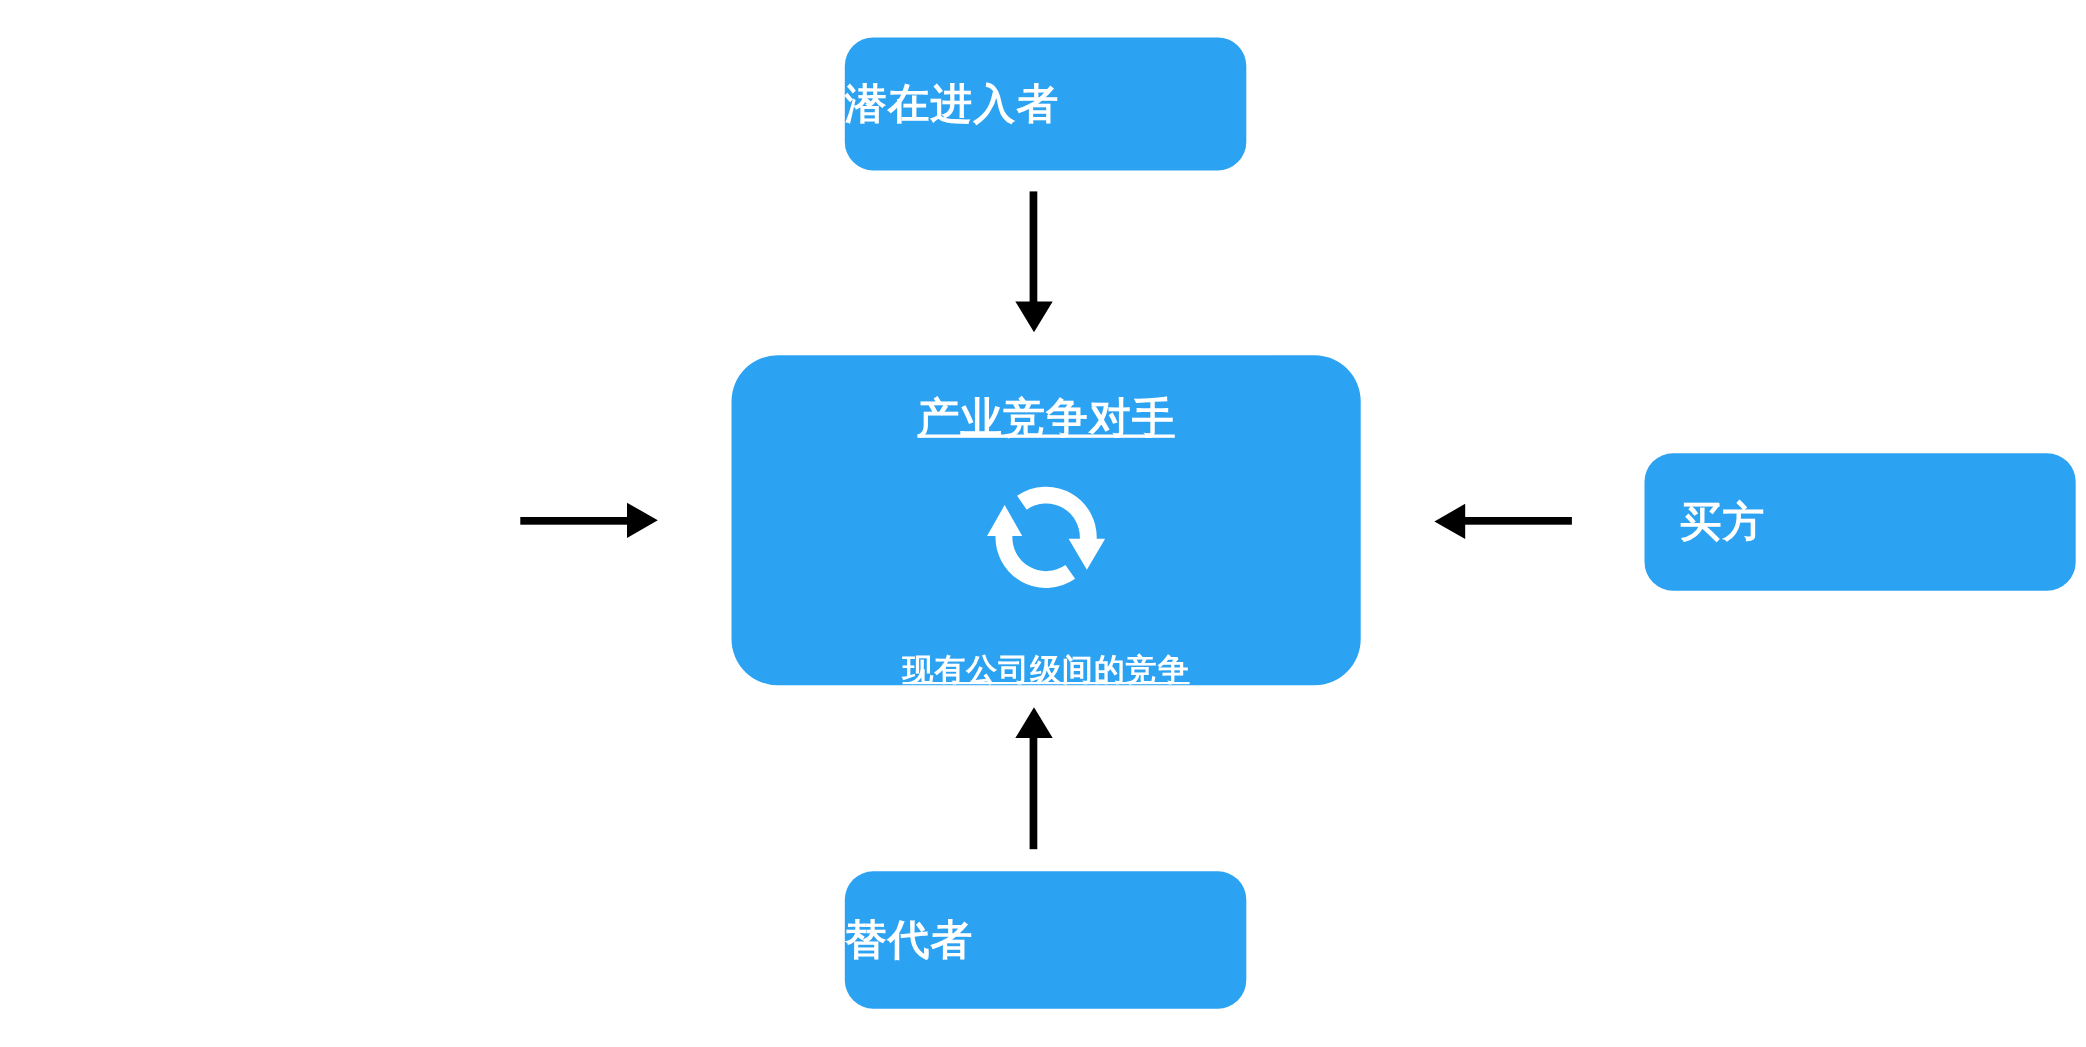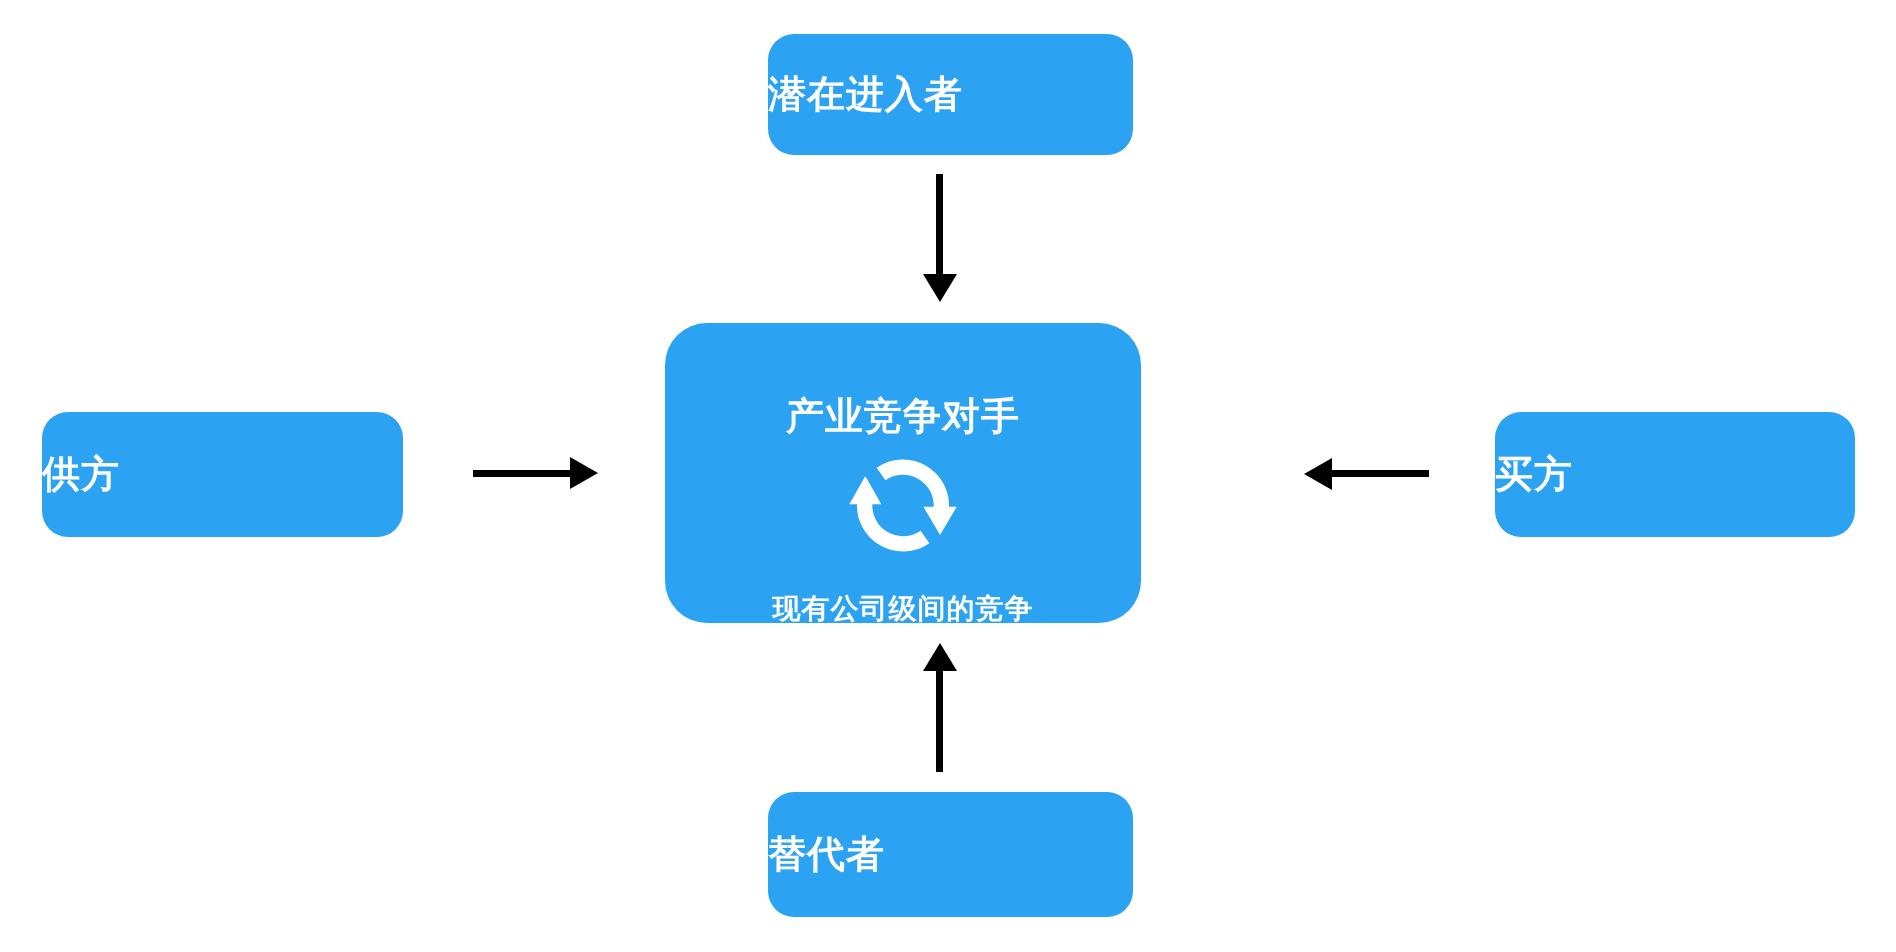--- a/index.html
+++ b/index.html
@@ -22,27 +22,28 @@
     display:flex;
     align-items:center;
     border-radius:26px;
     font-weight:600;
     font-size:38px;
     letter-spacing:1px;
     text-align:center;
   }
   .node-top    { left:768px;  top:34px;  width:365px; height:121px; }
   .node-left   { left:42px;   top:412px; width:361px; height:125px; }
-  .node-right  { left:1495px; top:412px; width:360px; height:125px; }
+  .node-right  { left:1495px; top:412px; width:360px; height:125px;padding-left:32px; }
   .node-bottom { left:768px;  top:792px; width:365px; height:125px; }
   .node-center {
-    left:665px; top:323px; width:476px; height:300px;
+    left:665px; top:323px; width:572px; height:300px;
     border-radius:42px;
     flex-direction:column;
-    justify-content:flex-end;
+    justify-content:space-between;
+    text-decoration:underline;
   }
   .center-title{
     margin-top:38px;
     font-size:38px;
     font-weight:600;
     line-height:40px;
     letter-spacing:1px;
   }
   .center-icon{
     margin-top:12px;
@@ -90,23 +91,20 @@
 </style>
 </head>
 <body>
 
 <div class="canvas">
 
   <div class="node node-top">
     <span>潜在进入者</span>
   </div>
 
-  <div class="node node-left">
-    <span>供方</span>
-  </div>
 
   <div class="node node-right">
     <span>买方</span>
   </div>
 
   <div class="node node-bottom">
     <span>替代者</span>
   </div>
 
   <div class="node node-center">

